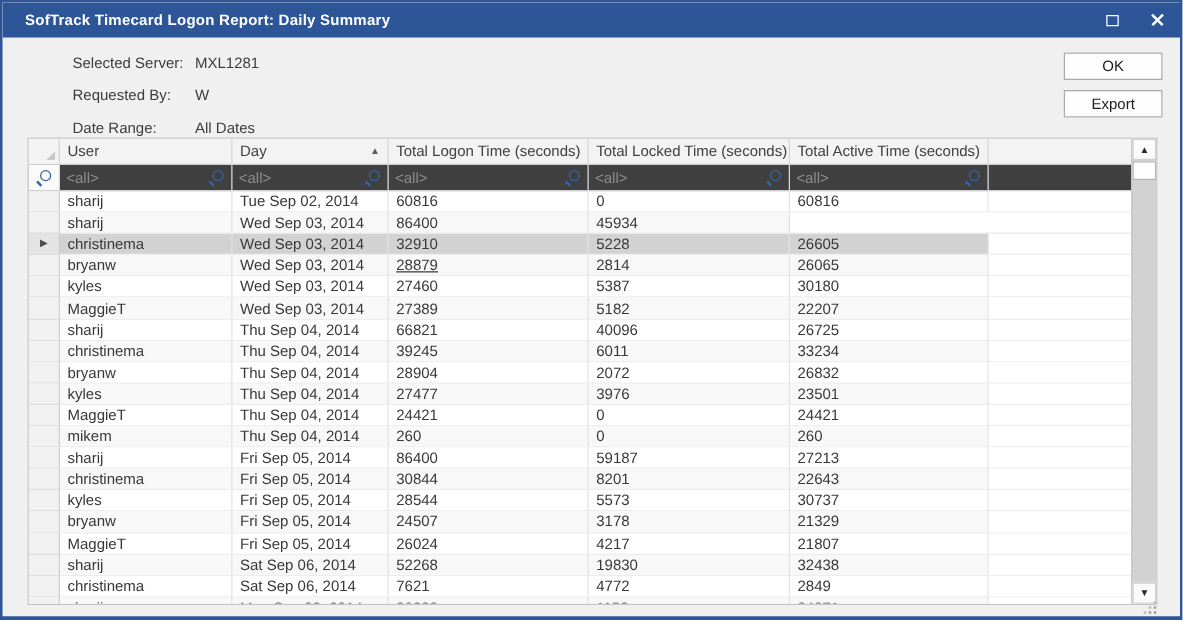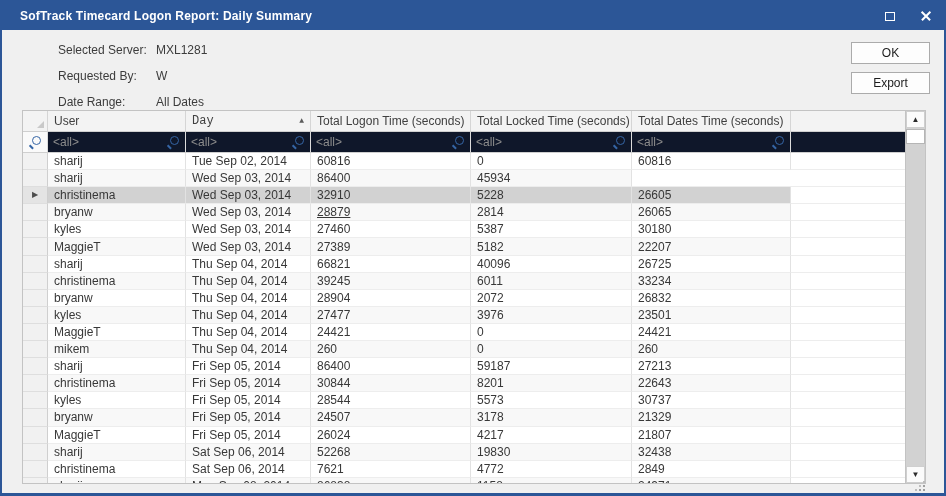--- a/index.html
+++ b/index.html
@@ -27,21 +27,21 @@
   .btn-export{top:70px;}
   
   .grid{position:absolute;left:20px;top:108px;width:904px;height:374px;background:#ffffff;border:1px solid #c3c3c3;display:flex;overflow:hidden;}
   .grid-cols{flex:1;display:flex;flex-direction:column;overflow:hidden;min-width:0;}
   .hrow{display:flex;height:21px;background:#f3f3f3;border-bottom:1px solid #cfcfcf;flex:0 0 auto;}
   .hcell{border-right:1px solid #d5d5d5;font-size:12px;color:#404040;display:flex;align-items:center;padding:0 6px;overflow:hidden;white-space:nowrap;flex:0 0 auto;}
   .hcell.corner{background:#f3f3f3;position:relative;padding:0;}
   .corner-tri{position:absolute;right:3px;bottom:3px;width:0;height:0;border-left:7px solid transparent;border-bottom:7px solid #c9c9c9;}
   .hcell.filler{flex:1 1 auto;border-right:none;}
   .sort-glyph{margin-left:auto;font-size:8px;color:#5a5a5a;line-height:1;}
-  .frow{display:flex;height:21px;background:#0f172a;border-bottom:1px solid #cfcfcf;flex:0 0 auto;}
+  .frow{display:flex;height:21px;background:#404040;border-bottom:1px solid #cfcfcf;flex:0 0 auto;}
   .fcell{border-right:1px solid #dcdcdc;display:flex;align-items:center;padding:0 5px;font-size:12px;color:#8c8c8c;overflow:hidden;white-space:nowrap;flex:0 0 auto;}
   .fcell.rowhdr{justify-content:center;background:#fafafa;padding:0;}
   .fcell.filler{flex:1 1 auto;border-right:none;}
   .mag{position:relative;width:13px;height:14px;flex:0 0 auto;margin-left:auto;}
   .mag::before{content:'';position:absolute;right:1px;top:1px;width:7px;height:7px;border:1.5px solid #3565a5;border-radius:50%;}
   .mag::after{content:'';position:absolute;left:0;bottom:1px;width:5px;height:1.6px;background:#3565a5;transform:rotate(45deg);}
   .gbody{flex:1 1 auto;overflow:hidden;display:flex;flex-direction:column;}
   .drow{display:flex;height:17.1px;flex:0 0 auto;background:#ffffff;}
   .drow.alt{background:#f8f8f8;}
   .drow.selected{background:#d2d2d2;}
@@ -96,24 +96,24 @@
   <div class="btn btn-ok">OK</div>
   <div class="btn btn-export">Export</div>
 
   <div class="grid">
     <div class="grid-cols">
       <div class="hrow">
           <div class="hcell corner" style="width: 25px;">
             <div class="corner-tri"></div>
           </div>
           <div class="hcell" style="width: 138px;">User</div>
-          <div class="hcell" style="width: 125px; font-family: Liberation Mono, monospace;">Day<div class="sort-glyph">▲</div></div>
+          <div class="hcell" style="width: 125px;">Day<div class="sort-glyph">▲</div></div>
           <div class="hcell" style="width: 160px;">Total Logon Time (seconds)</div>
           <div class="hcell" style="width: 161px;">Total Locked Time (seconds)</div>
-          <div class="hcell" style="width: 159px;">Total Dates Time (seconds)</div>
+          <div class="hcell" style="width: 159px;">Total Active Time (seconds)</div>
           <div class="hcell filler"></div>
         </div>
       <div class="frow">
           <div class="fcell rowhdr" style="width: 25px;">
             <div class="mag" style="margin: 0px;"></div>
           </div>
           <div class="fcell" style="width: 138px;">
             <span>&lt;all&gt;</span>
             <div class="mag"></div>
           </div>

